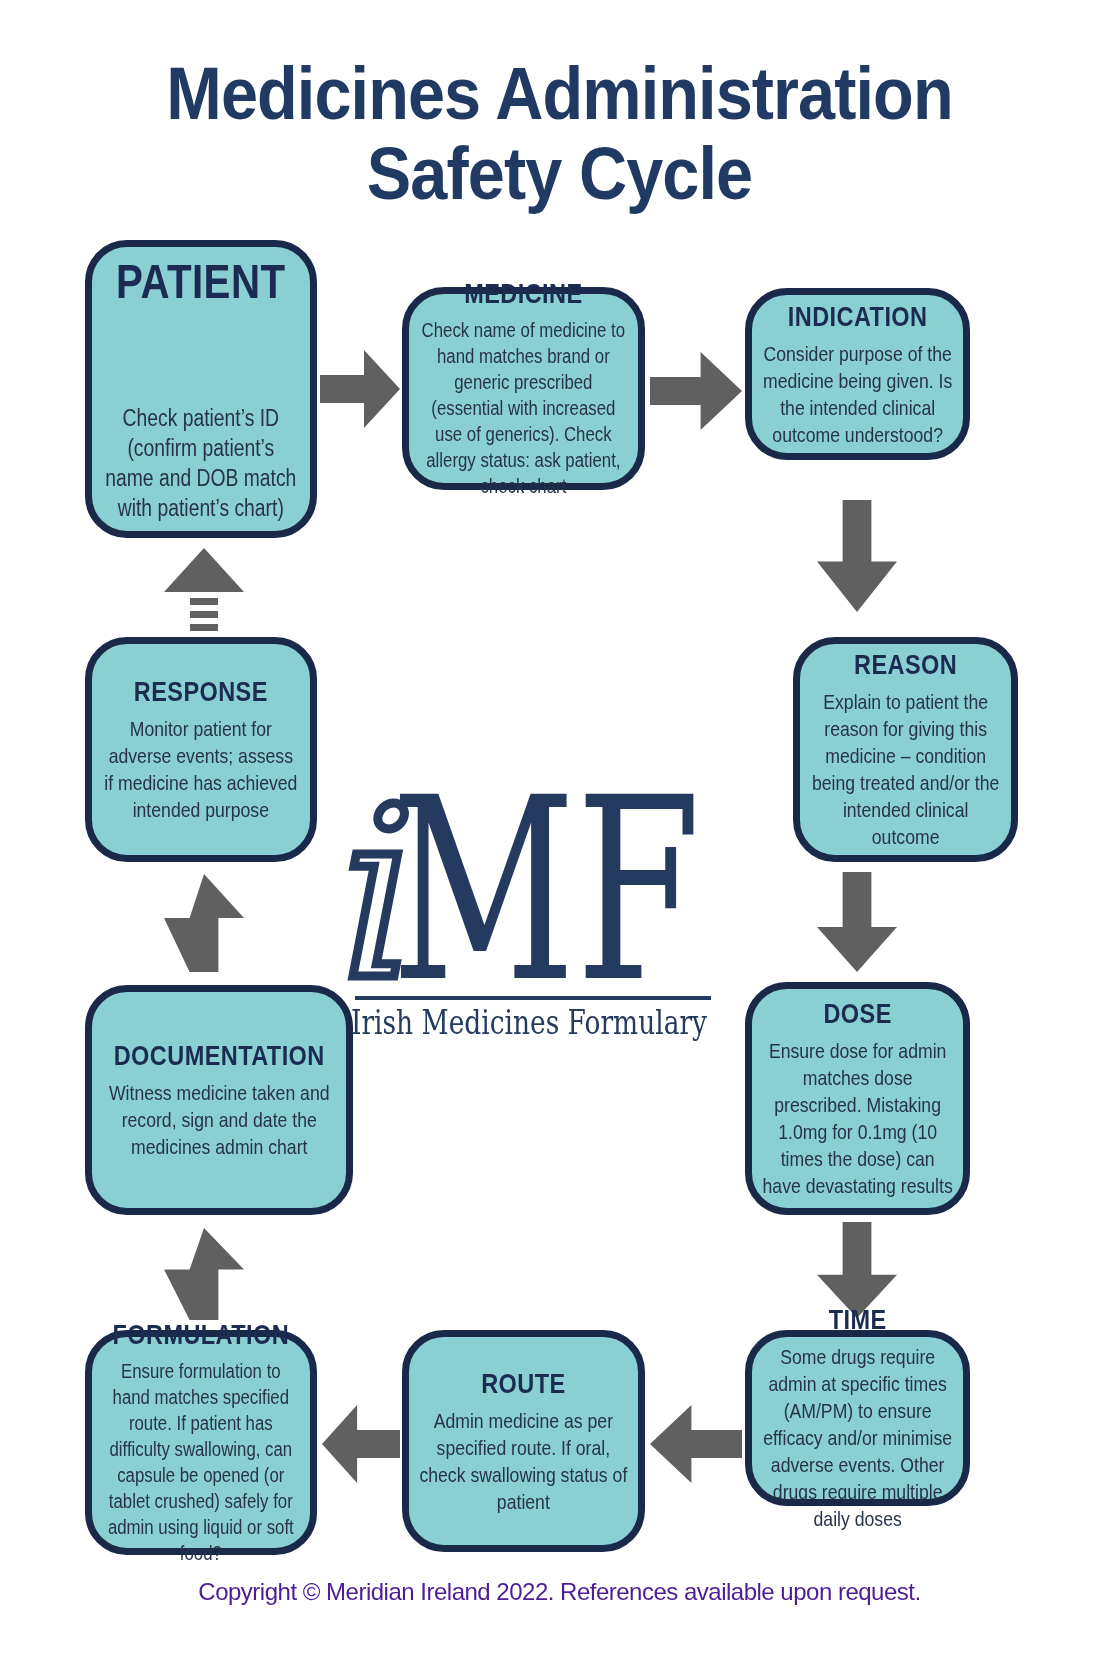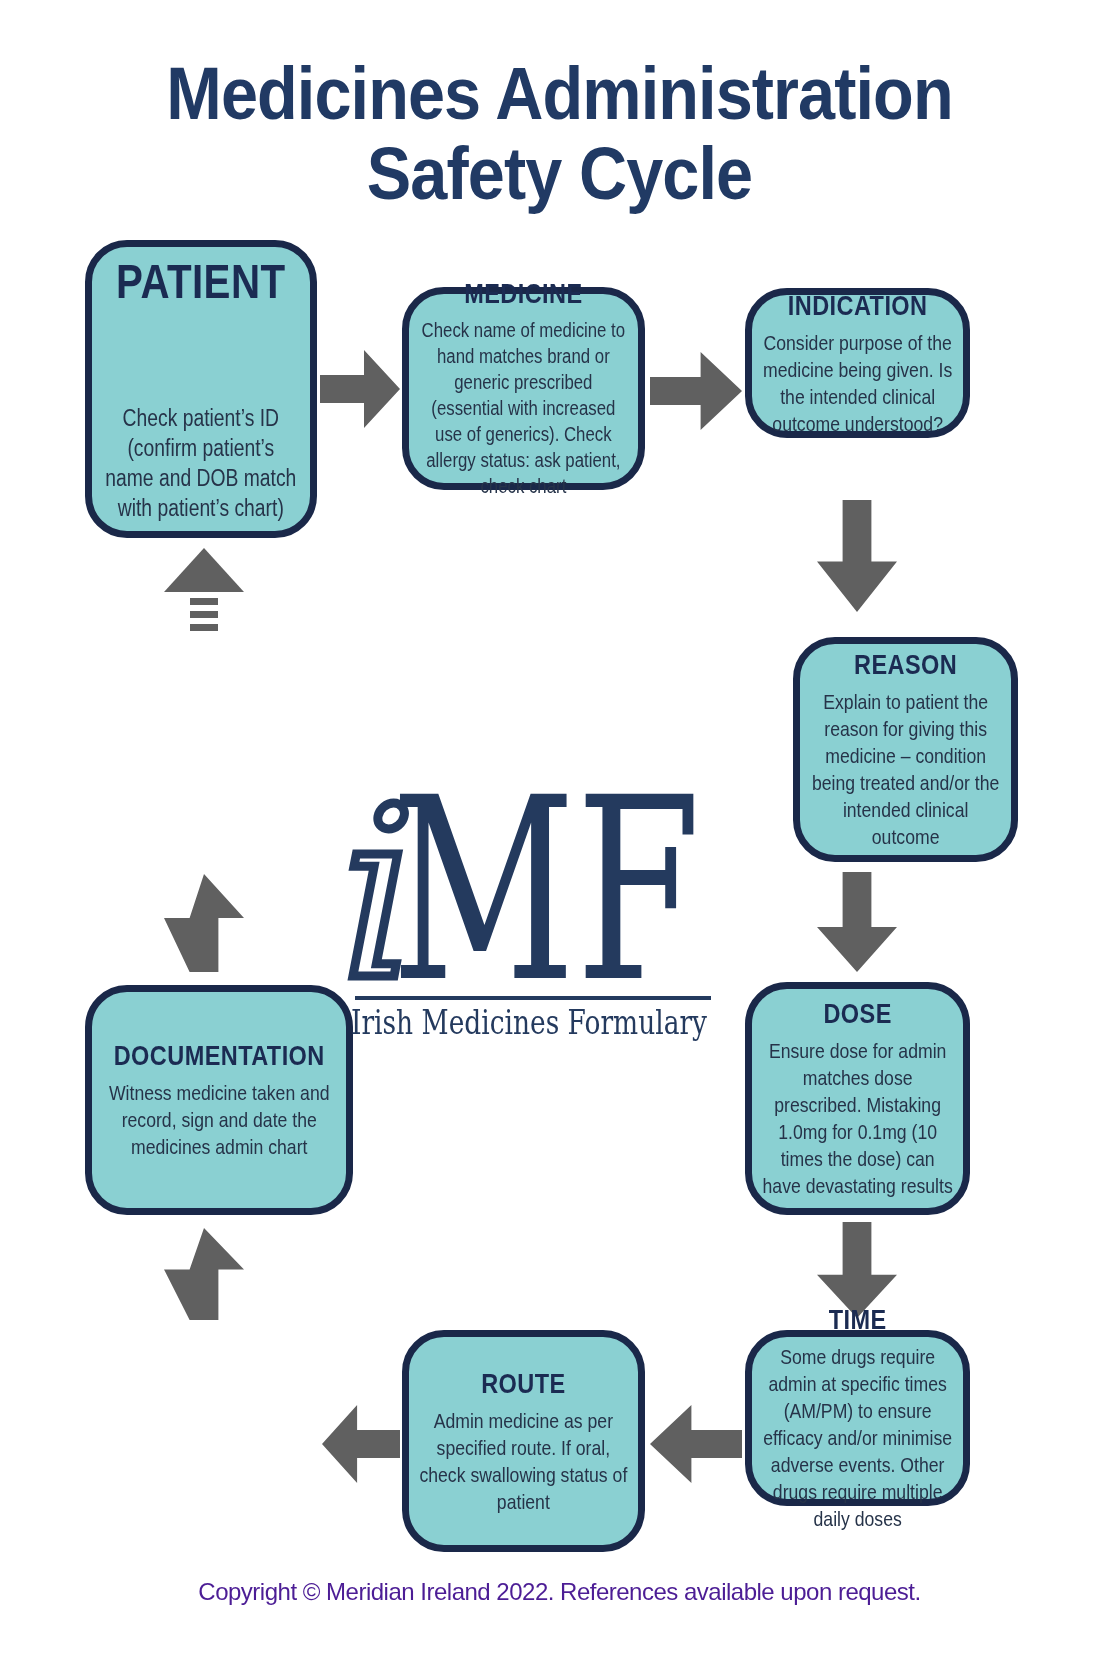--- a/index.html
+++ b/index.html
@@ -75,21 +75,21 @@
 
   <div class="arrow arrow-right" style="left:320px; top:350px; width:80px; height:78px;"></div>
 
   <div class="cycle-box" style="left:402px; top:287px; width:243px; height:203px;">
     <div class="box-title cond">MEDICINE</div>
     <div class="box-body box-body-sm cond">Check name of medicine to hand matches brand or generic prescribed (essential with increased use of generics). Check allergy status: ask patient, check chart</div>
   </div>
 
   <div class="arrow arrow-right" style="left:650px; top:352px; width:92px; height:78px;"></div>
 
-  <div class="cycle-box" style="left:745px; top:288px; width:225px; height:150px;">
+  <div class="cycle-box" style="left:745px; top:288px; width:225px; height:172px;">
     <div class="box-title cond">INDICATION</div>
     <div class="box-body cond">Consider purpose of the medicine being given. Is the intended clinical outcome understood?</div>
   </div>
 
   <div class="arrow arrow-down" style="left:817px; top:500px; width:80px; height:112px;"></div>
 
   <div class="cycle-box" style="left:745px; top:637px; width:225px; height:225px;margin-left:48px;">
     <div class="box-title cond">REASON</div>
     <div class="box-body cond">Explain to patient the reason for giving this medicine – condition being treated and/or the intended clinical outcome</div>
   </div>
@@ -110,30 +110,38 @@
 
   <div class="arrow arrow-left" style="left:650px; top:1405px; width:92px; height:78px;"></div>
 
   <div class="cycle-box" style="left:402px; top:1330px; width:243px; height:222px;">
     <div class="box-title cond">ROUTE</div>
     <div class="box-body cond">Admin medicine as per specified route. If oral, check swallowing status of patient</div>
   </div>
 
   <div class="arrow arrow-left" style="left:322px; top:1405px; width:78px; height:78px;"></div>
 
+  <div class="cycle-box" style="left:85px; top:1330px; width:232px; height:225px;">
+    <div class="box-title cond">FORMULATION</div>
+    <div class="box-body box-body-sm cond">Ensure formulation to hand matches specified route. If patient has difficulty swallowing, can capsule be opened (or tablet crushed) safely for admin using liquid or soft food?</div>
+  </div>
 
   <div class="arrow arrow-up" style="left:164px; top:1228px; width:80px; height:92px;"></div>
 
   <div class="cycle-box" style="left:85px; top:985px; width:268px; height:230px;">
     <div class="box-title cond">DOCUMENTATION</div>
     <div class="box-body cond">Witness medicine taken and record, sign and date the medicines admin chart</div>
   </div>
 
   <div class="arrow arrow-up" style="left:164px; top:874px; width:80px; height:98px;"></div>
 
+  <div class="cycle-box" style="left:85px; top:637px; width:232px; height:225px;">
+    <div class="box-title cond">RESPONSE</div>
+    <div class="box-body cond">Monitor patient for adverse events; assess if medicine has achieved intended purpose</div>
+  </div>
 
   <div class="arrow-dashed" style="left:164px; top:548px; width:80px;">
     <div class="tri"></div>
     <div class="dash"></div>
     <div class="dash"></div>
     <div class="dash"></div>
   </div>
 
   <svg id="logo" width="392" height="312" viewBox="0 0 392 312">
     <text x="8" y="240" font-family="DejaVu Serif, serif" font-style="italic" font-size="235" fill="#ffffff" stroke="#243a5e" stroke-width="9">i</text>

